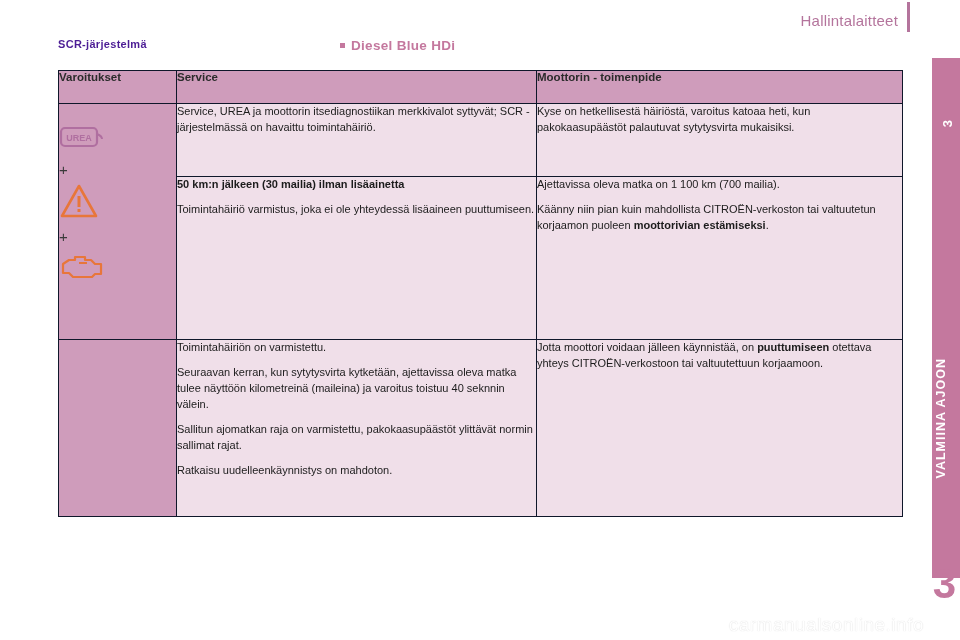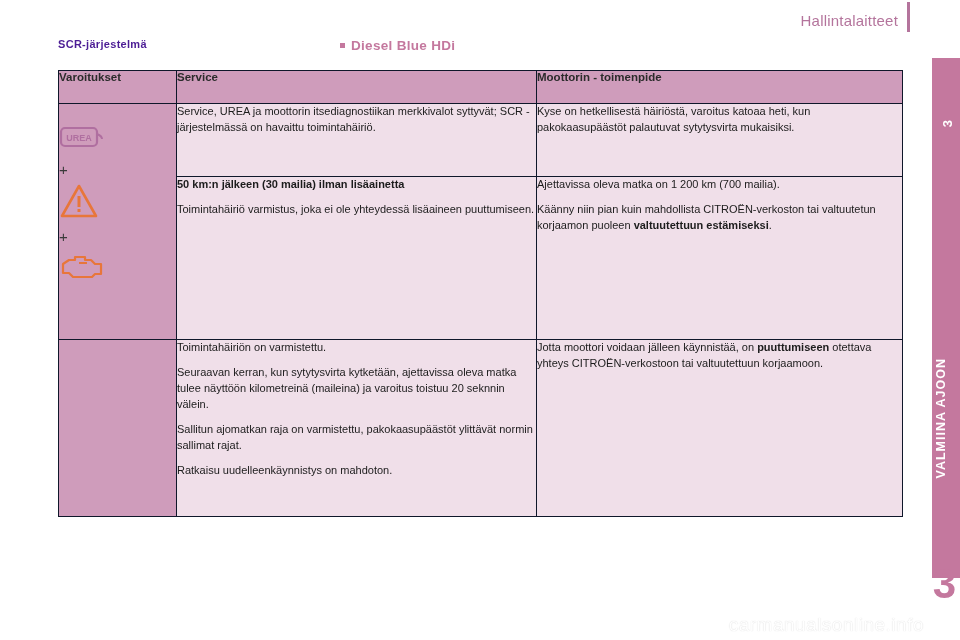--- a/index.html
+++ b/index.html
@@ -280,30 +280,30 @@
         <p>Kyse on hetkellisestä häiriöstä, varoitus katoaa heti, kun pakokaasupäästöt palautuvat sytytysvirta mukaisiksi.</p>
       </td>
     </tr>
 
     <tr>
       <td class="cell mid-v" style="height:162px">
         <p><b>50 km:n jälkeen (30 mailia) ilman lisäainetta</b></p>
         <p>Toimintahäiriö varmistus, joka ei ole yhteydessä lisäaineen puuttumiseen.</p>
       </td>
       <td class="cell mid-v">
-        <p>Ajettavissa oleva matka on 1 200 km (700 mailia).</p>
-        <p>Käänny niin pian kuin mahdollista CITROËN-verkoston tai valtuutetun korjaamon puoleen <b>valtuutettuun estämiseksi</b>.</p>
+        <p>Ajettavissa oleva matka on 1 100 km (700 mailia).</p>
+        <p>Käänny niin pian kuin mahdollista CITROËN-verkoston tai valtuutetun korjaamon puoleen <b>moottorivian estämiseksi</b>.</p>
       </td>
     </tr>
 
     <tr>
       <td class="cell-blank"></td>
       <td class="cell" style="height:176px">
         <p>Toimintahäiriön on varmistettu.</p>
-        <p>Seuraavan kerran, kun sytytysvirta kytketään, ajettavissa oleva matka tulee näyttöön kilometreinä (maileina) ja varoitus toistuu 20 seknnin välein.</p>
+        <p>Seuraavan kerran, kun sytytysvirta kytketään, ajettavissa oleva matka tulee näyttöön kilometreinä (maileina) ja varoitus toistuu 40 seknnin välein.</p>
         <p>Sallitun ajomatkan raja on varmistettu, pakokaasupäästöt ylittävät normin sallimat rajat.</p>
         <p>Ratkaisu uudelleenkäynnistys on mahdoton.</p>
       </td>
       <td class="cell mid-v">
         <p>Jotta moottori voidaan jälleen käynnistää, on <b>puuttumiseen</b> otettava yhteys CITROËN-verkostoon tai valtuutettuun korjaamoon.</p>
       </td>
     </tr>
   </tbody>
 </table>
 

